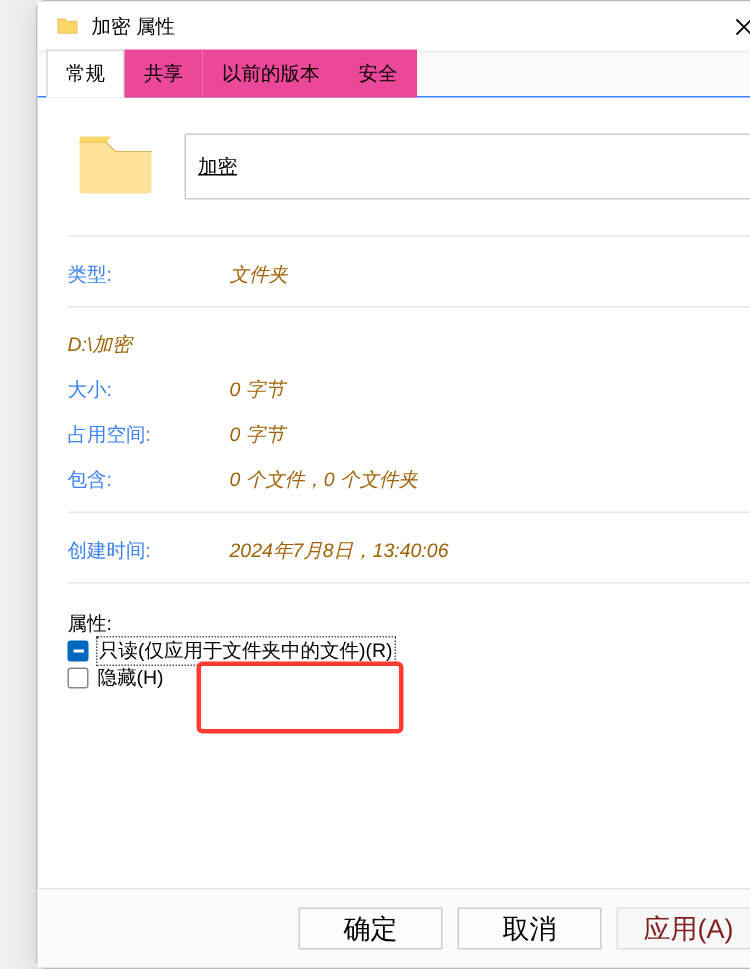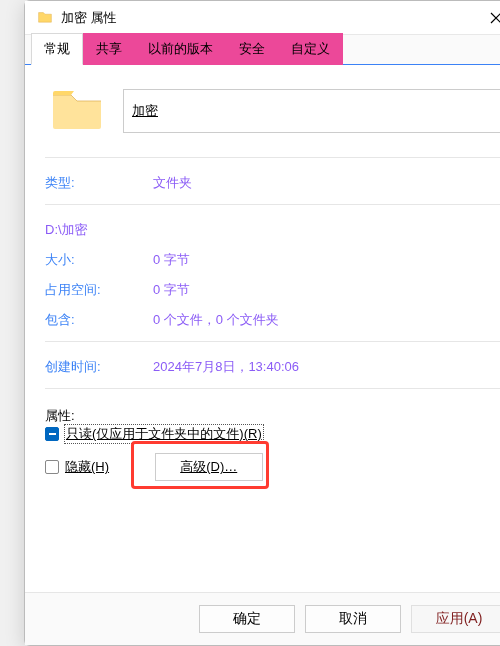--- a/index.html
+++ b/index.html
@@ -116,40 +116,39 @@
     align-items: center;
     padding: 6px 0;
     font-size: 13px;
   }
   .row .label {
     width: 108px;
     flex-shrink: 0;
     color: #3b82f6;
   }
   .row .value {
-    color: #8b5cf6;
+    color: #a16207;
+    font-style: italic;
   }
   .attr-row {
     display: flex;
     align-items: flex-start;
     padding: 6px 0;
     flex-direction: column;
   }
   .attr-row .label {
     width: 108px;
     flex-shrink: 0;
     padding-top: 2px;
   }
   .attr-col {
     flex: 1;
     display: flex;
     flex-direction: column;
-    gap: 10px;
     position: relative;
-    text-decoration: underline;
   }
   .check-line {
     display: flex;
     align-items: center;
     gap: 6px;
   }
   .checkbox {
     width: 14px;
     height: 14px;
     border: 1px solid #888;
@@ -206,21 +205,21 @@
     gap: 10px;
     padding: 12px 16px;
     border-top: 1px solid #e6e6e6;
     background: #fafafa;
   }
   .btn {
     min-width: 96px;
     height: 28px;
     border: 1px solid #cccccc;
     background: #fdfdfd;
-    font-size: 14px;
+    font-size: 18px;
     font-family: inherit;
     cursor: pointer;
     display: flex;
     align-items: center;
     justify-content: center;
   }
   .btn.disabled {
     color: #7f1d1d;
     border-color: #e0e0e0;
     background: #f7f7f7;
@@ -249,21 +248,20 @@
           <path d="M1 1 L11 11 M11 1 L1 11" stroke="#000" stroke-width="1.2"></path>
         </svg>
     </span>
   </div>
 
   <div class="tabs">
     <div class="tab active">常规</div>
     <div class="tab">共享</div>
     <div class="tab">以前的版本</div>
     <div class="tab">安全</div>
-    <div class="tab">自定义</div>
   </div>
 
   <div class="content">
 
     <div class="header-row">
       <span class="folder-icon-large">
         <svg viewBox="0 0 56 48">
           <path d="M4 10 h18 l6 6 h24 v26 a2 2 0 0 1 -2 2 H6 a2 2 0 0 1 -2 -2 z" fill="#ffe39b"></path>
           <path d="M4 10 h18 l6 6 h24" fill="none" stroke="#e0b45a" stroke-width="0.8"></path>
           <path d="M4 10 h18 l3 -4 h-19 a2 2 0 0 0 -2 2 z" fill="#ffd769"></path>
@@ -311,21 +309,20 @@
       <div class="attr-col">
         <div class="check-line">
           <span class="checkbox indet"></span>
           <span class="dotted">只读(仅应用于文件夹中的文件)(R)</span>
         </div>
         <div class="second-check-row">
           <div class="check-line">
             <span class="checkbox"></span>
             <span>隐藏(H)</span>
           </div>
-          <button class="adv-btn">高级(D)…</button>
         </div>
         <div class="highlight-box"></div>
       </div>
     </div>
 
   </div>
 
   <div class="footer">
     <button class="btn">确定</button>
     <button class="btn">取消</button>

